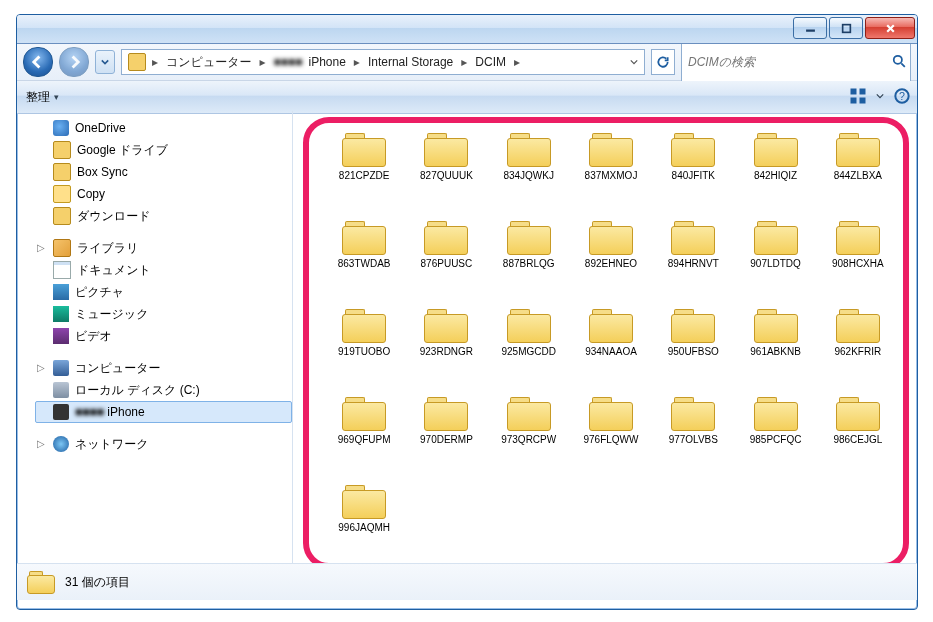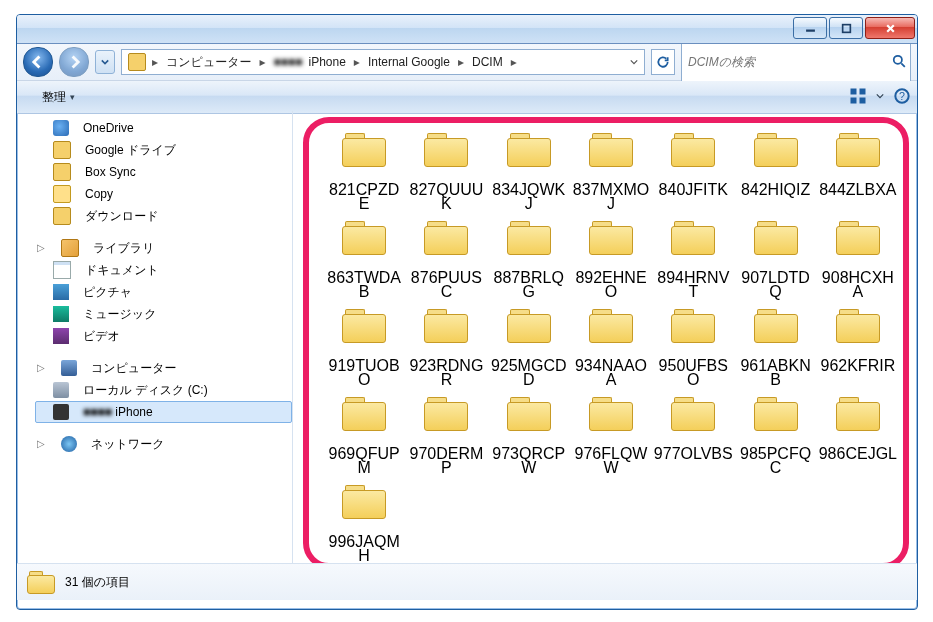--- a/index.html
+++ b/index.html
@@ -19,30 +19,30 @@
   .crumb-ico{width:16px;height:16px;margin:0 4px;background:#f5d06b;border:1px solid #b68b1d;border-radius:2px}
   .crumb{padding:0 6px;height:22px;display:flex;align-items:center;white-space:nowrap;color:#222}
   .crumb.blur{filter:blur(2px)}
   .crumb-sep{color:#555;padding:0 2px}
   .crumb-drop{margin-left:auto;display:flex;align-items:center;gap:3px;padding:0 4px;color:#555}
   .refresh{width:22px;height:24px;border:1px solid #8faed1;background:#fff;display:flex;align-items:center;justify-content:center;color:#1e5ea1}
   .search{width:220px;height:24px;border:1px solid #8faed1;background:#fff;display:flex;align-items:center;padding:13px 4px;color:#888}
   .search input{border:none;flex:1;font-size:12px;font-style:italic;color:#888;outline:none}
   .search .mag{color:#1e5ea1}
   
-  .toolbar{height:32px;background:linear-gradient(#eef4fb,#d9e7f7 45%,#c6daf1 46%,#ddeaf8);display:flex;align-items:center;padding:0 16px;border-bottom:1px solid #aec6e3;position:relative}
+  .toolbar{height:32px;background:linear-gradient(#eef4fb,#d9e7f7 45%,#c6daf1 46%,#ddeaf8);display:flex;align-items:center;padding:0 0;border-bottom:1px solid #aec6e3;position:relative}
   .orgbtn{display:flex;align-items:center;gap:4px;padding:2px 8px;border:1px solid transparent}
   .toolbar-right{position:absolute;right:6px;top:6px;display:flex;gap:8px;align-items:center}
   .t-ico{width:18px;height:18px;display:flex;align-items:center;justify-content:center;color:#1e5ea1}
   
   .body{position:absolute;top:96px;bottom:36px;left:0;right:0;display:flex}
   .side{width:276px;border-right:1px solid #d6e2f0;overflow:auto;padding:4px 0 4px 18px;box-sizing:border-box}
   .side .grp{margin-top:10px}
   .side .grp:first-child{margin-top:2px}
-  .side .item{display:flex;align-items:center;gap:14px;padding:2px 4px;line-height:18px}
+  .side .item{display:flex;align-items:center;gap:6px;padding:2px 4px;line-height:18px}
   .side .item .twist{width:10px;color:#777;font-size:10px}
   .side .item.lvl1{padding-left:2px}
   .side .item.lvl2{padding-left:18px}
   .side .item.sel{background:#d6e8fb;border:1px solid #7fb2e7;border-radius:2px;padding:1px 3px 1px 17px}
   .side .ic{width:16px;height:16px;display:inline-block}
   .ic-cloud{background:radial-gradient(circle at 40% 40%,#6ab0f2,#2a6bb5);border-radius:3px}
   .ic-fold{background:#f5d06b;border:1px solid #b68b1d;border-radius:2px}
   .ic-copy{background:#ffe08a;border:1px solid #c39a1f;border-radius:2px}
   .ic-lib{background:linear-gradient(135deg,#f5c36b,#e3a03a);border:1px solid #b07714;border-radius:2px}
   .ic-doc{background:#fff;border:1px solid #9aa;box-shadow:inset 0 3px 0 #cfe1f4}
@@ -55,21 +55,21 @@
   .ic-net{background:radial-gradient(circle,#7cc6f4,#1e5ea1);border-radius:8px}
   .txt-blur{filter:blur(2px)}
   
   .main{flex:1;position:relative;overflow:hidden}
   .hilite{position:absolute;left:10px;right:8px;top:6px;bottom:4px;border:6px solid #ec1e64;border-radius:26px;pointer-events:none}
   .grid{position:absolute;left:30px;right:18px;top:14px;bottom:10px;display:grid;grid-template-columns:repeat(7,1fr);grid-auto-rows:88px;gap:0 0;align-content:start}
   .folder{display:flex;flex-direction:column;align-items:center;justify-content:flex-start;text-align:center;padding-top:6px}
   .fic{width:44px;height:36px;position:relative}
   .fic:before{content:"";position:absolute;left:3px;top:2px;width:18px;height:6px;background:#f6dd88;border:1px solid #c79a25;border-bottom:none;border-radius:2px 2px 0 0}
   .fic:after{content:"";position:absolute;left:0;top:7px;right:0;bottom:0;background:linear-gradient(#fbe9a2,#f4cf5a);border:1px solid #c79a25;border-radius:3px}
-  .fname{margin-top:16px;font-size:16px;line-height:14px;overflow-wrap:anywhere;max-width:80px}
+  .fname{margin-top:2px;font-size:10px;line-height:14px;overflow-wrap:anywhere;max-width:80px}
   
   .status{position:absolute;left:0;right:0;bottom:9px;height:36px;border-top:1px solid #d6e2f0;background:linear-gradient(#f6f9fd,#eaf1f9);display:flex;align-items:center;padding:0 10px;gap:10px}
   .status .fbig{width:28px;height:24px;position:relative}
   .status .fbig:before{content:"";position:absolute;left:2px;top:1px;width:12px;height:4px;background:#f6dd88;border:1px solid #c79a25;border-bottom:none;border-radius:2px 2px 0 0}
   .status .fbig:after{content:"";position:absolute;left:0;top:5px;right:0;bottom:0;background:linear-gradient(#fbe9a2,#f4cf5a);border:1px solid #c79a25;border-radius:3px}
 </style>
 </head>
 <body>
 
 <div class="frame">
@@ -114,21 +114,21 @@
     </div>
 
     <div class="crumbs">
       <span class="crumb-ico"></span>
       <span class="crumb-sep">▸</span>
       <span class="crumb">コンピューター</span>
       <span class="crumb-sep">▸</span>
       <span class="crumb blur">■■■■</span>
       <span class="crumb" style="padding-left:0">iPhone</span>
       <span class="crumb-sep">▸</span>
-      <span class="crumb">Internal Google</span>
+      <span class="crumb">Internal Storage</span>
       <span class="crumb-sep">▸</span>
       <span class="crumb">DCIM</span>
       <span class="crumb-sep">▸</span>
       <span class="crumb-drop">
         <svg width="8" height="8" viewBox="0 0 10 10">
               <path d="M1 3 5 7 9 3" fill="none" stroke="#555" stroke-width="1.5"></path>
             </svg>
       </span>
     </div>
     <div class="refresh">

